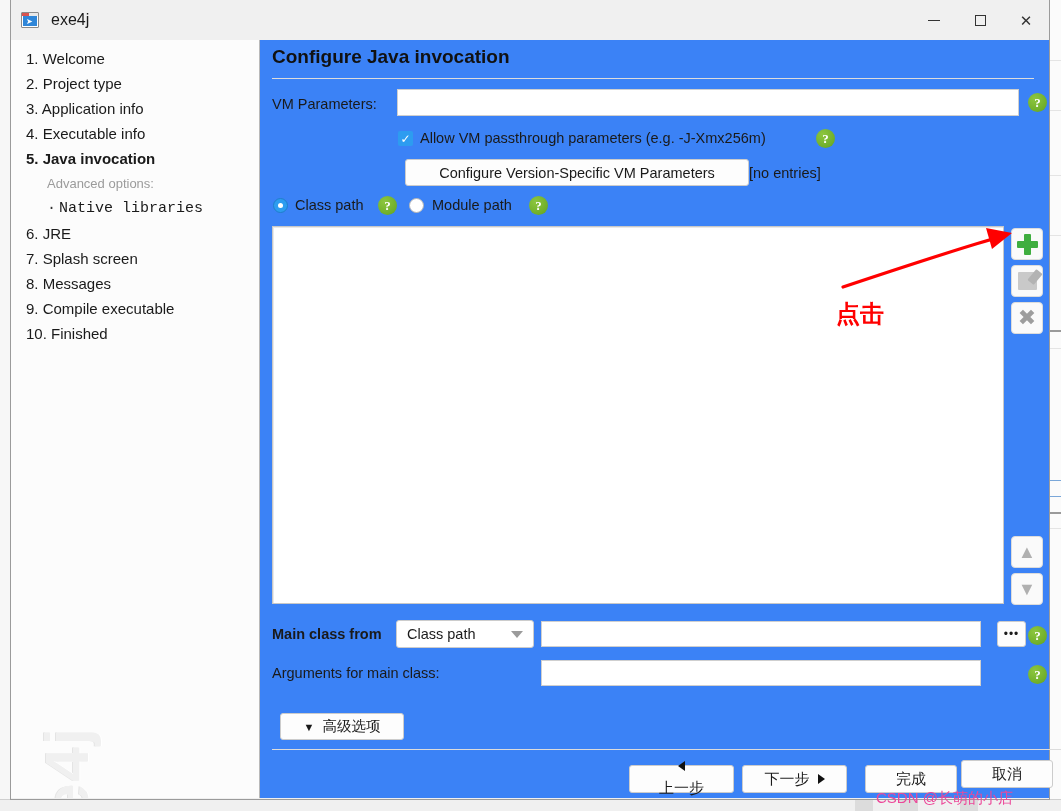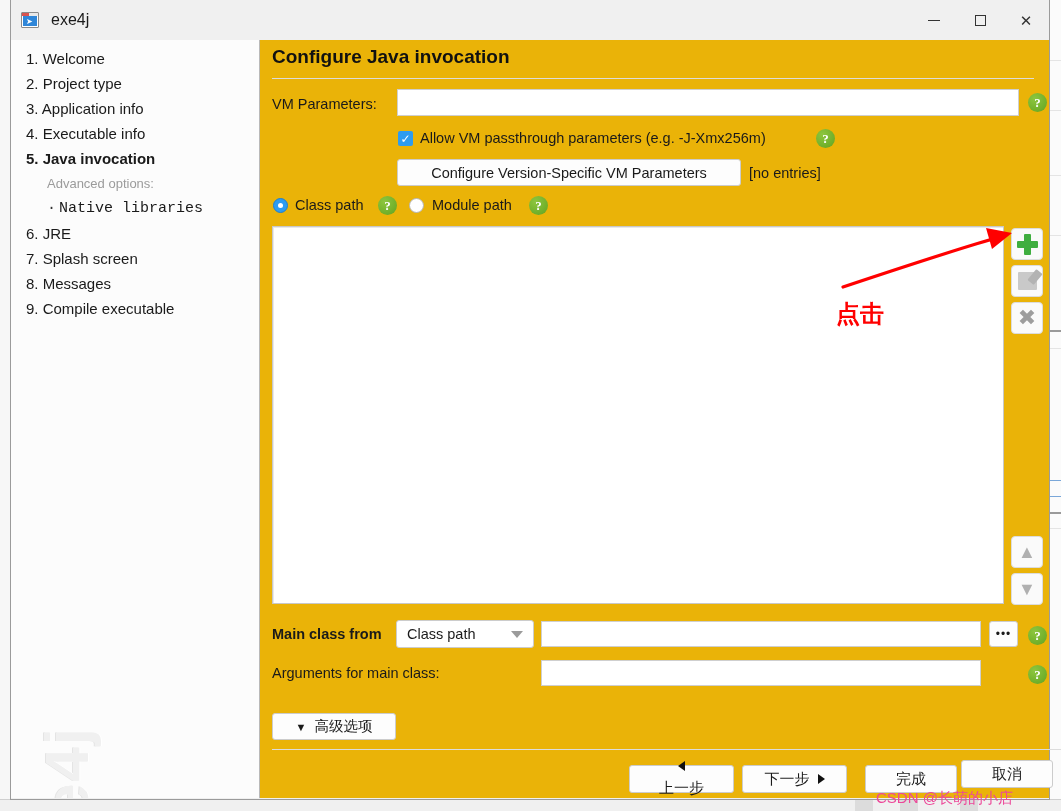--- a/index.html
+++ b/index.html
@@ -196,21 +196,21 @@
     transform-origin: 124px 96px;
     letter-spacing: 2px;
     user-select: none;
     pointer-events: none;
   }
 
   
   #content {
     flex: 1;
     position: relative;
-    background: #eab308;
+    background: #3b82f6;
     padding: 0;
   }
   #page-title {
     position: absolute;
     left: 12px;
     top: 6px;
     font-size: 19px;
     font-weight: bold;
     color: #111;
   }
@@ -240,20 +240,21 @@
     background: #fdfdfd;
     border: 1px solid #cccccc;
     border-radius: 3px;
     box-sizing: border-box;
     display: flex;
     align-items: center;
     justify-content: center;
     font-size: 14.5px;
     color: #1a1a1a;
     white-space: nowrap;
+    margin-left: 8px;
   }
   .help {
     position: absolute;
     width: 19px; height: 19px;
     border-radius: 50%;
     background: radial-gradient(circle at 35% 30%, #8dc63f 0%, #6fae29 70%, #5d9a20 100%);
     color: #ffffff;
     font-size: 13px;
     font-weight: bold;
     display: flex;
@@ -510,20 +511,23 @@
       </div>
       <div class="nav-item">
         <span>7. Splash screen</span>
       </div>
       <div class="nav-item">
         <span>8. Messages</span>
       </div>
       <div class="nav-item">
         <span>9. Compile executable</span>
       </div>
+      <div class="nav-item">
+        <span>10. Finished</span>
+      </div>
 
       <div id="sidebar-watermark">exe4j</div>
     </div>
 
     <div id="content">
 
       <div id="page-title">Configure Java invocation</div>
       <div id="title-rule"></div>
 
       <div class="lbl" style="left:12px; top:56px;">VM Parameters:</div>

